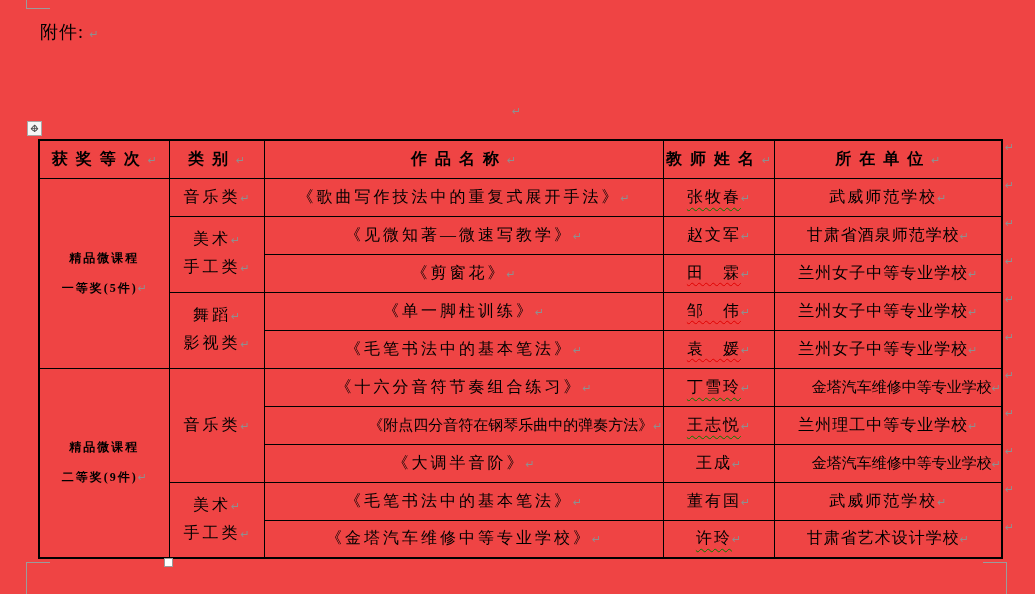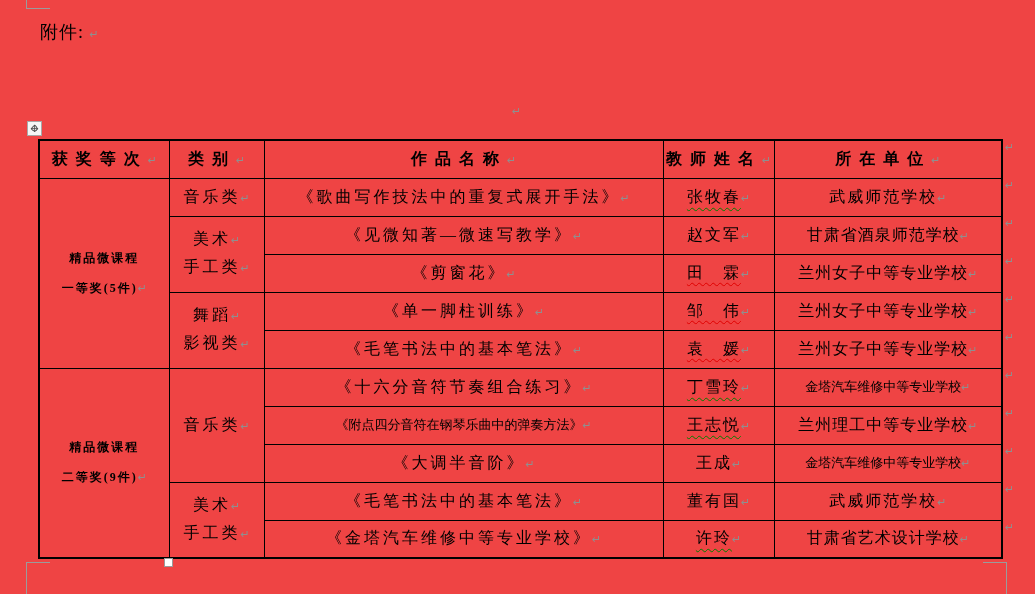--- a/index.html
+++ b/index.html
@@ -41,21 +41,21 @@
   tr{height:38px;}
   th{font-weight:bold;letter-spacing:8px;}
   th .pm,td .pm{letter-spacing:0;}
   .award{font-weight:bold;font-size:12px;letter-spacing:2px;}
   .award .line{line-height:30px;}
   .cat{letter-spacing:3px;}
   .cat .line{line-height:26px;}
   .work{letter-spacing:3px;}
   .teacher{letter-spacing:2px;}
   .unit{letter-spacing:2px;}
-  .tight{letter-spacing:0;font-size:13px;}
+  .tight{letter-spacing:0;font-size:15px;text-align:right;}
   .ls1{letter-spacing:1px;}
 
   
   .col-handle{position:absolute;left:164px;top:558px;width:7px;height:7px;border:1px solid #9b9b9b;background:#fff;}
 
   
   .pm-rail{position:absolute;left:1005px;top:142px;}
   .pm-rail div{height:38px;line-height:12px;}
 </style>
 </head>

